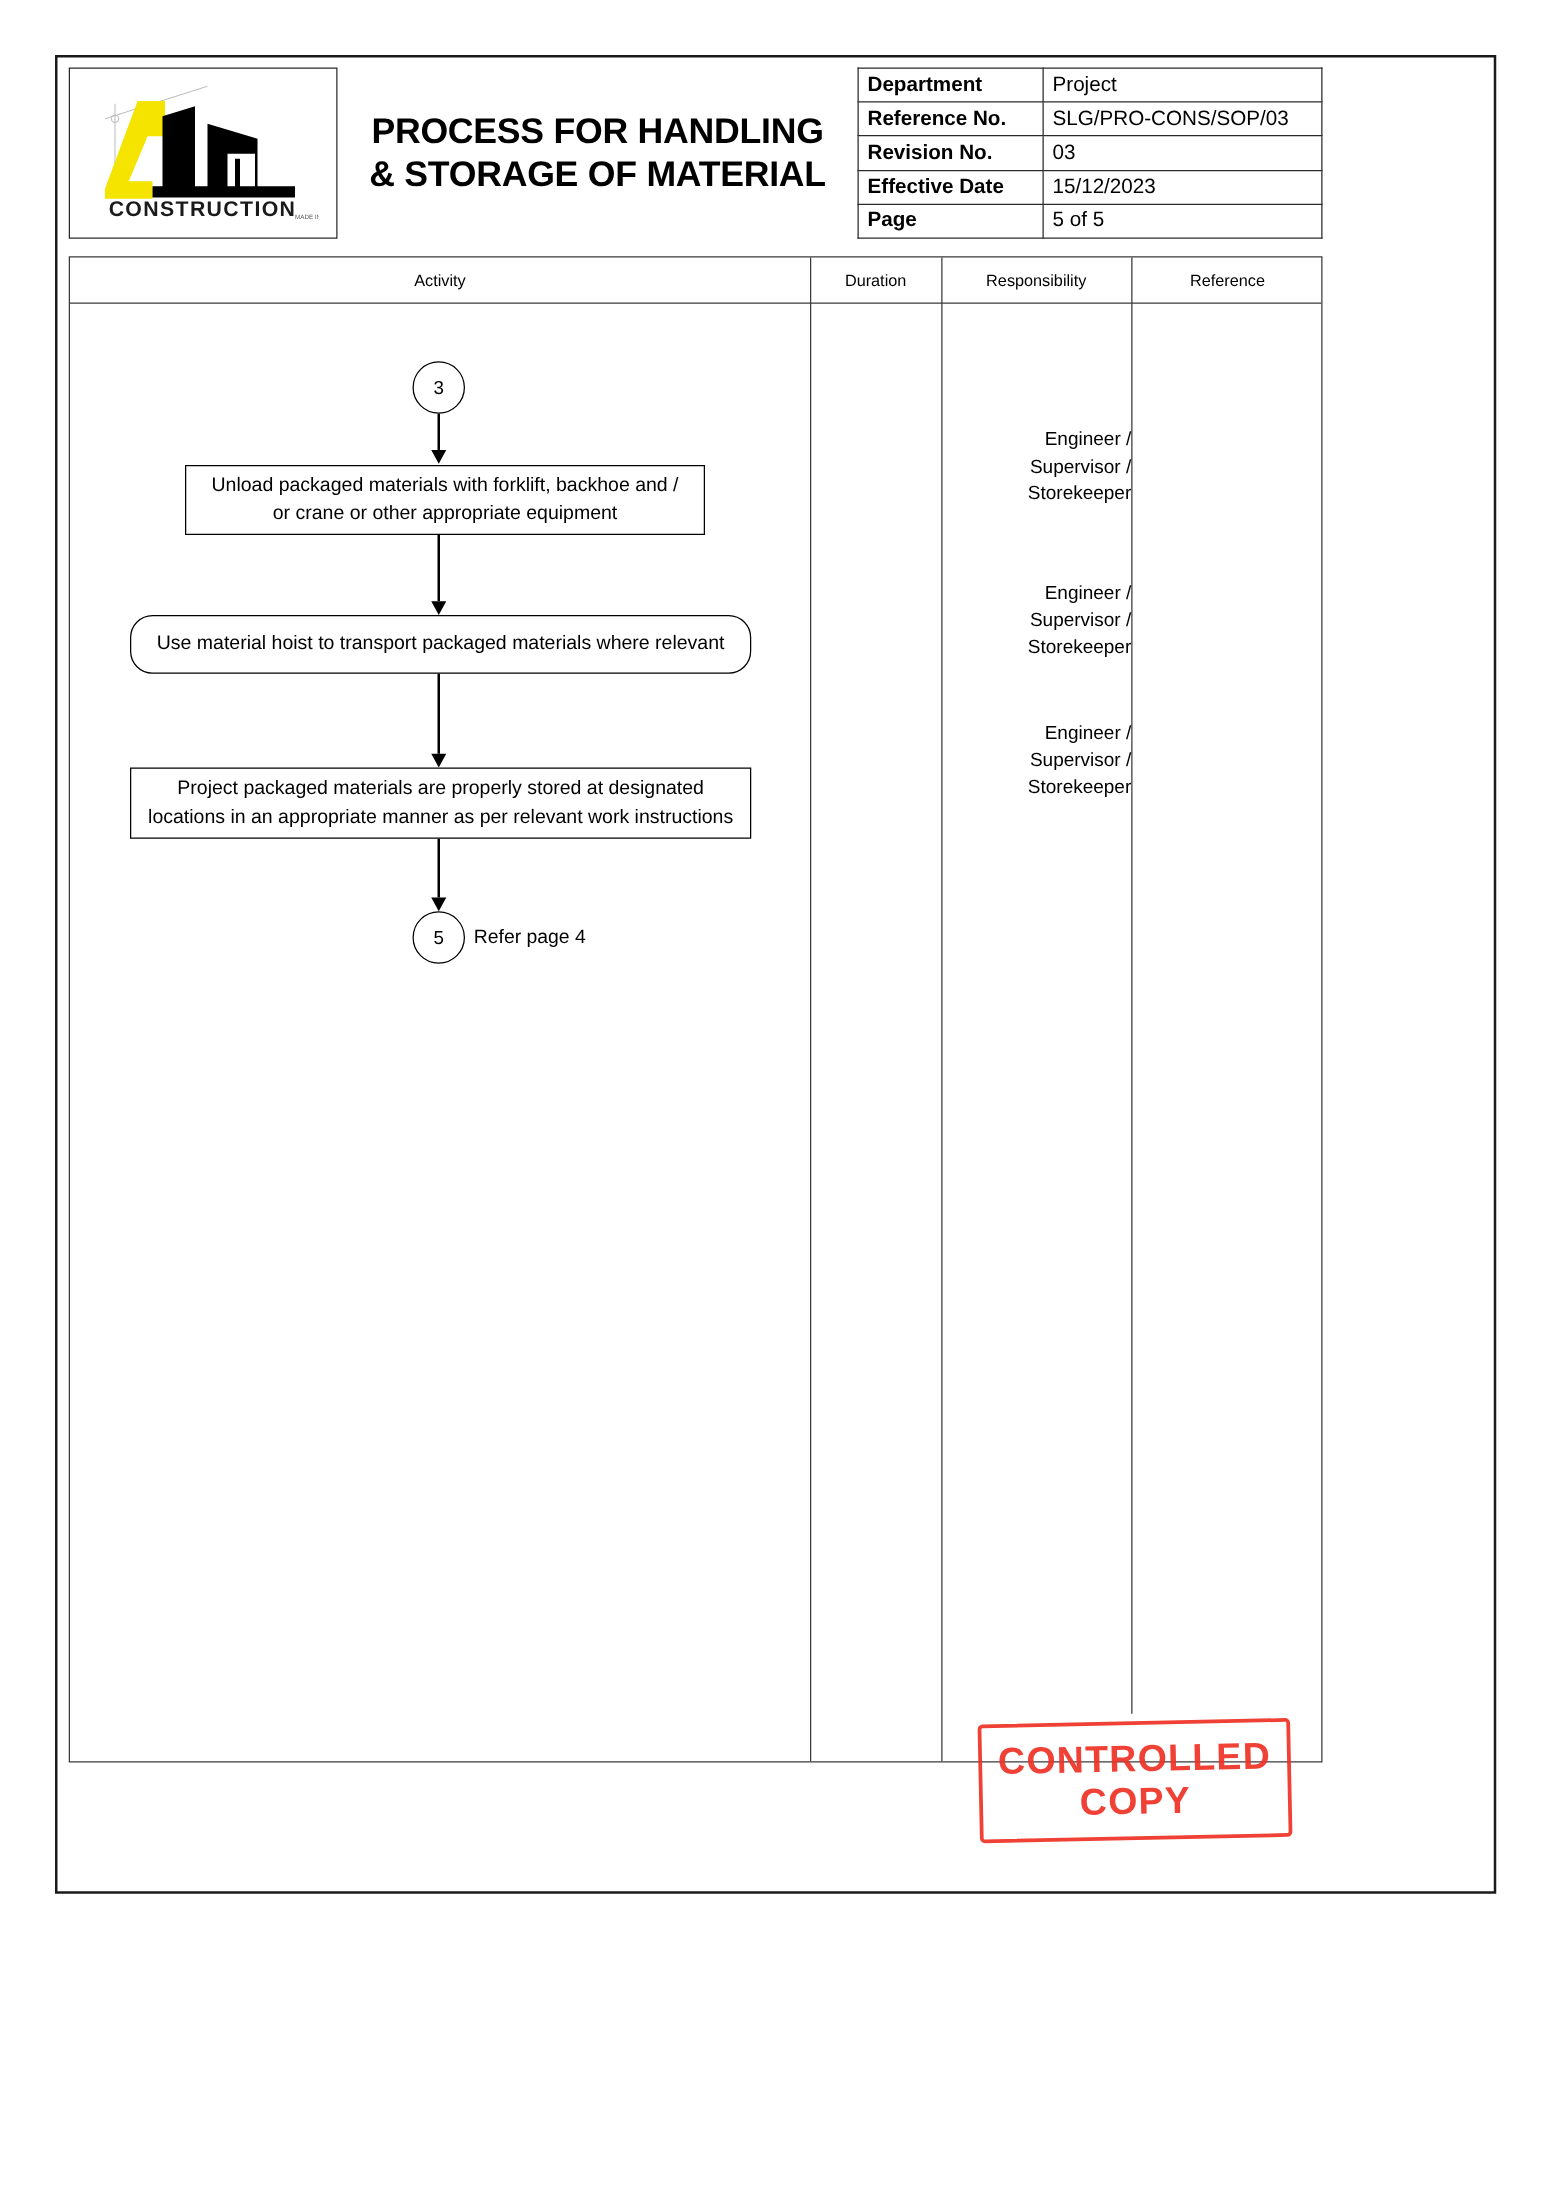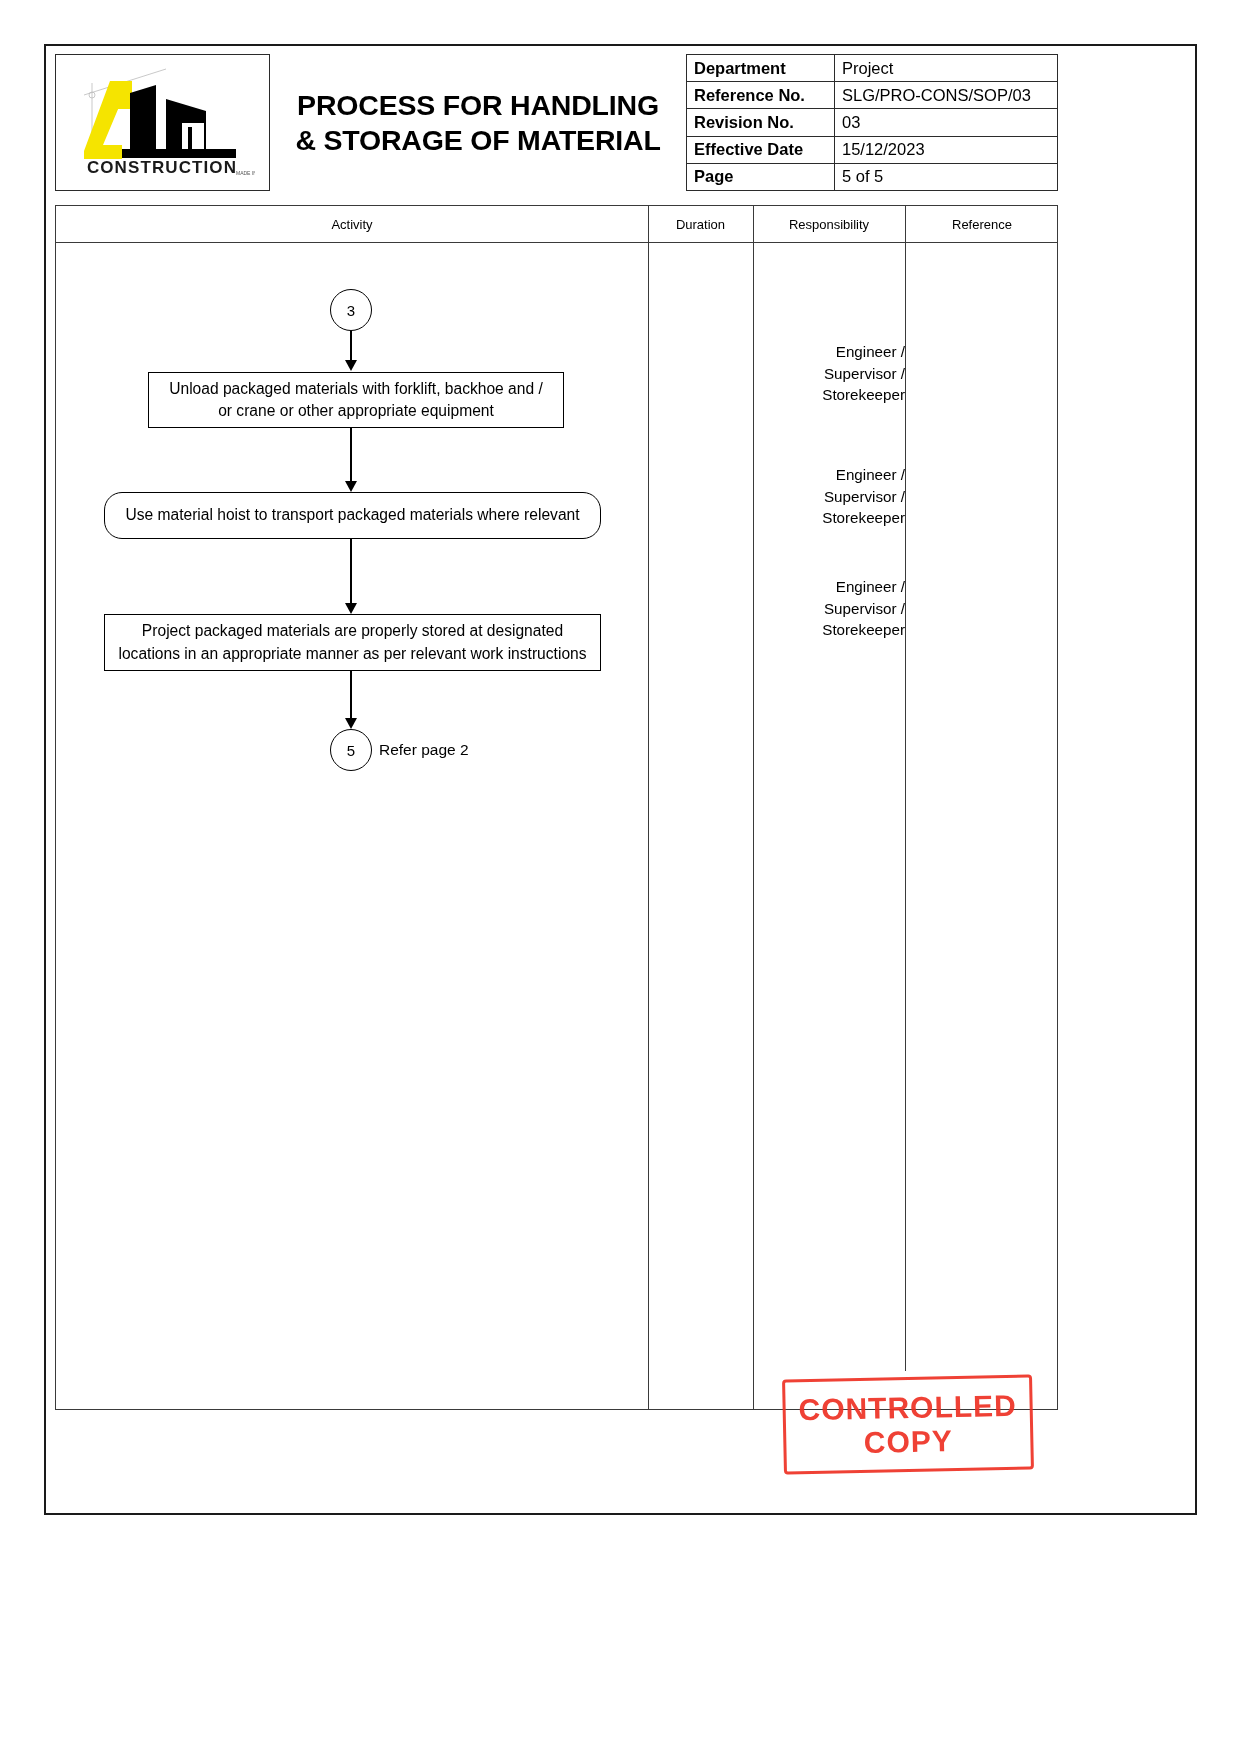--- a/index.html
+++ b/index.html
@@ -326,21 +326,21 @@
     </div>
 
     <div class="pbox" style="left:48px; top:371px; width:497px; height:57px;">Project packaged materials are properly stored at designated locations in an appropriate manner as per relevant work instructions</div>
 
     <div class="arrow" style="left:295px; top:428px; height:58px;">
       <div class="stem" style="height:47px;"></div>
       <div class="head" style="top:47px;"></div>
     </div>
 
     <div class="conn-circle" style="left:274px; top:486px;">5</div>
-    <div class="refer-note" style="left:323px; top:498px;">Refer page 2</div>
+    <div class="refer-note" style="left:323px; top:498px;">Refer page 4</div>
   </div>
 
   <div class="resp-block" style="left:697px; top:135px;">
     <div>Engineer /</div>
     <div>Supervisor /</div>
     <div>Storekeeper</div>
   </div>
 
   <div class="resp-block" style="left:697px; top:258px;">
     <div>Engineer /</div>

